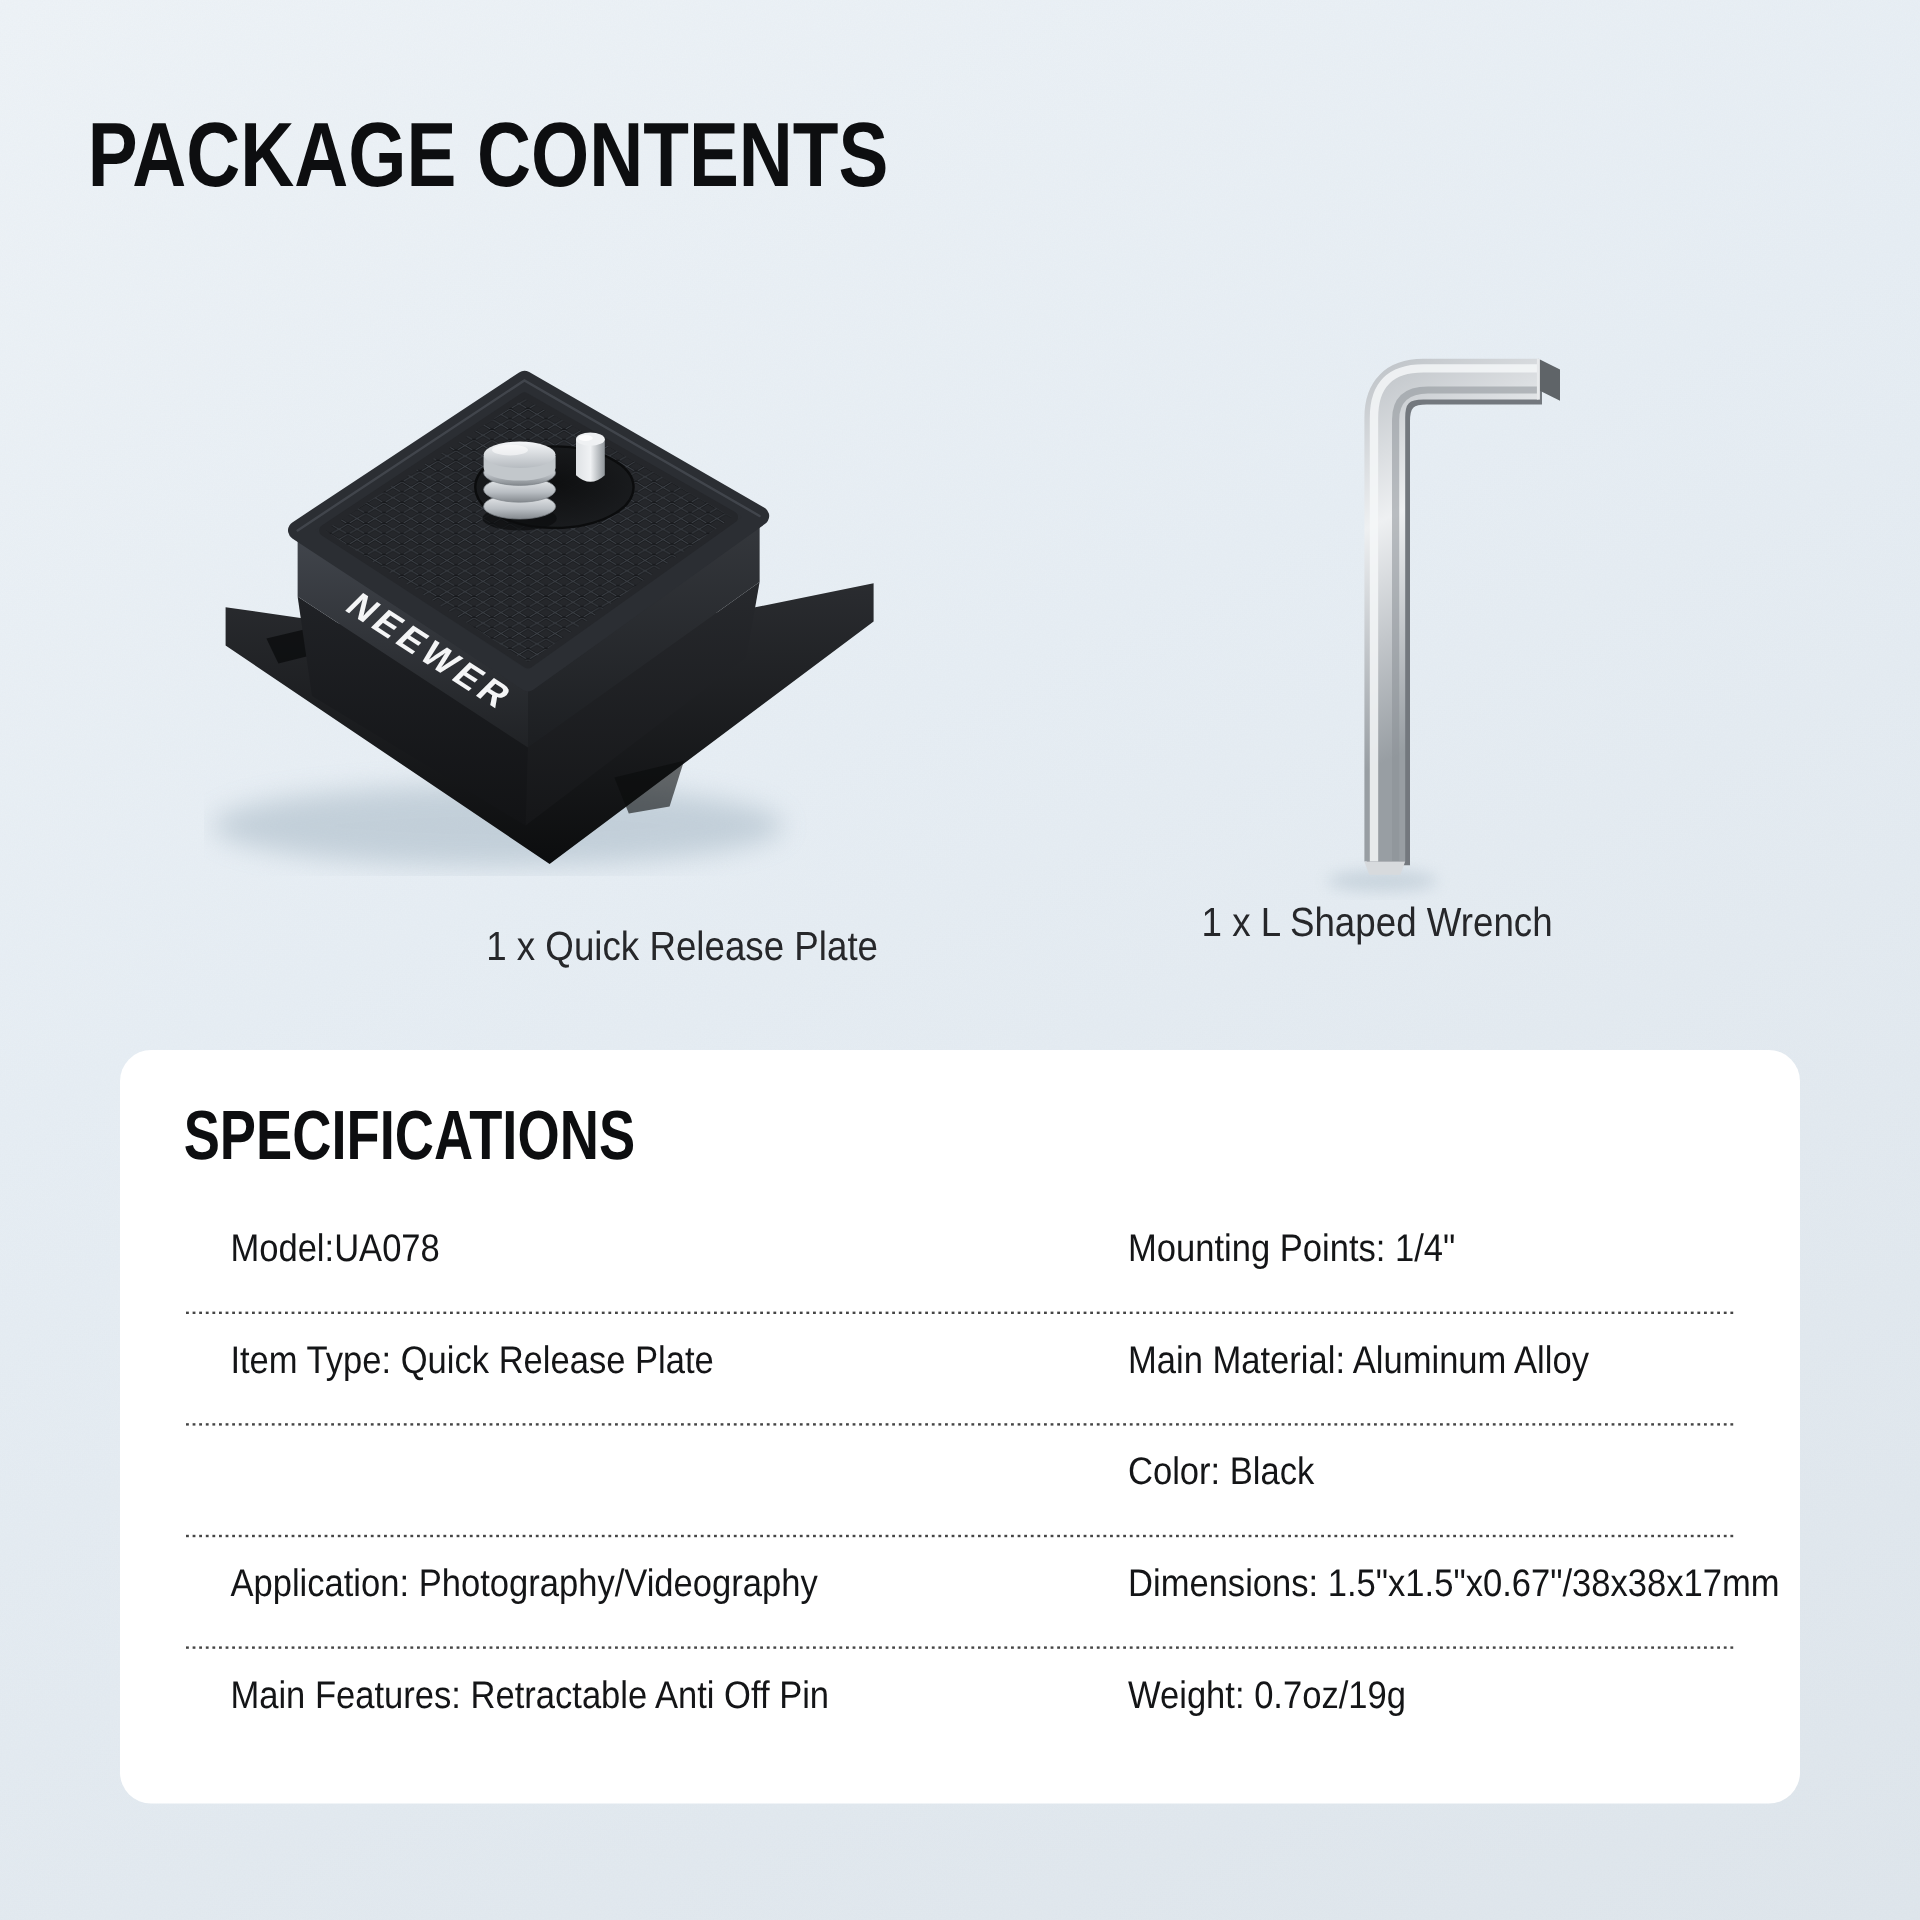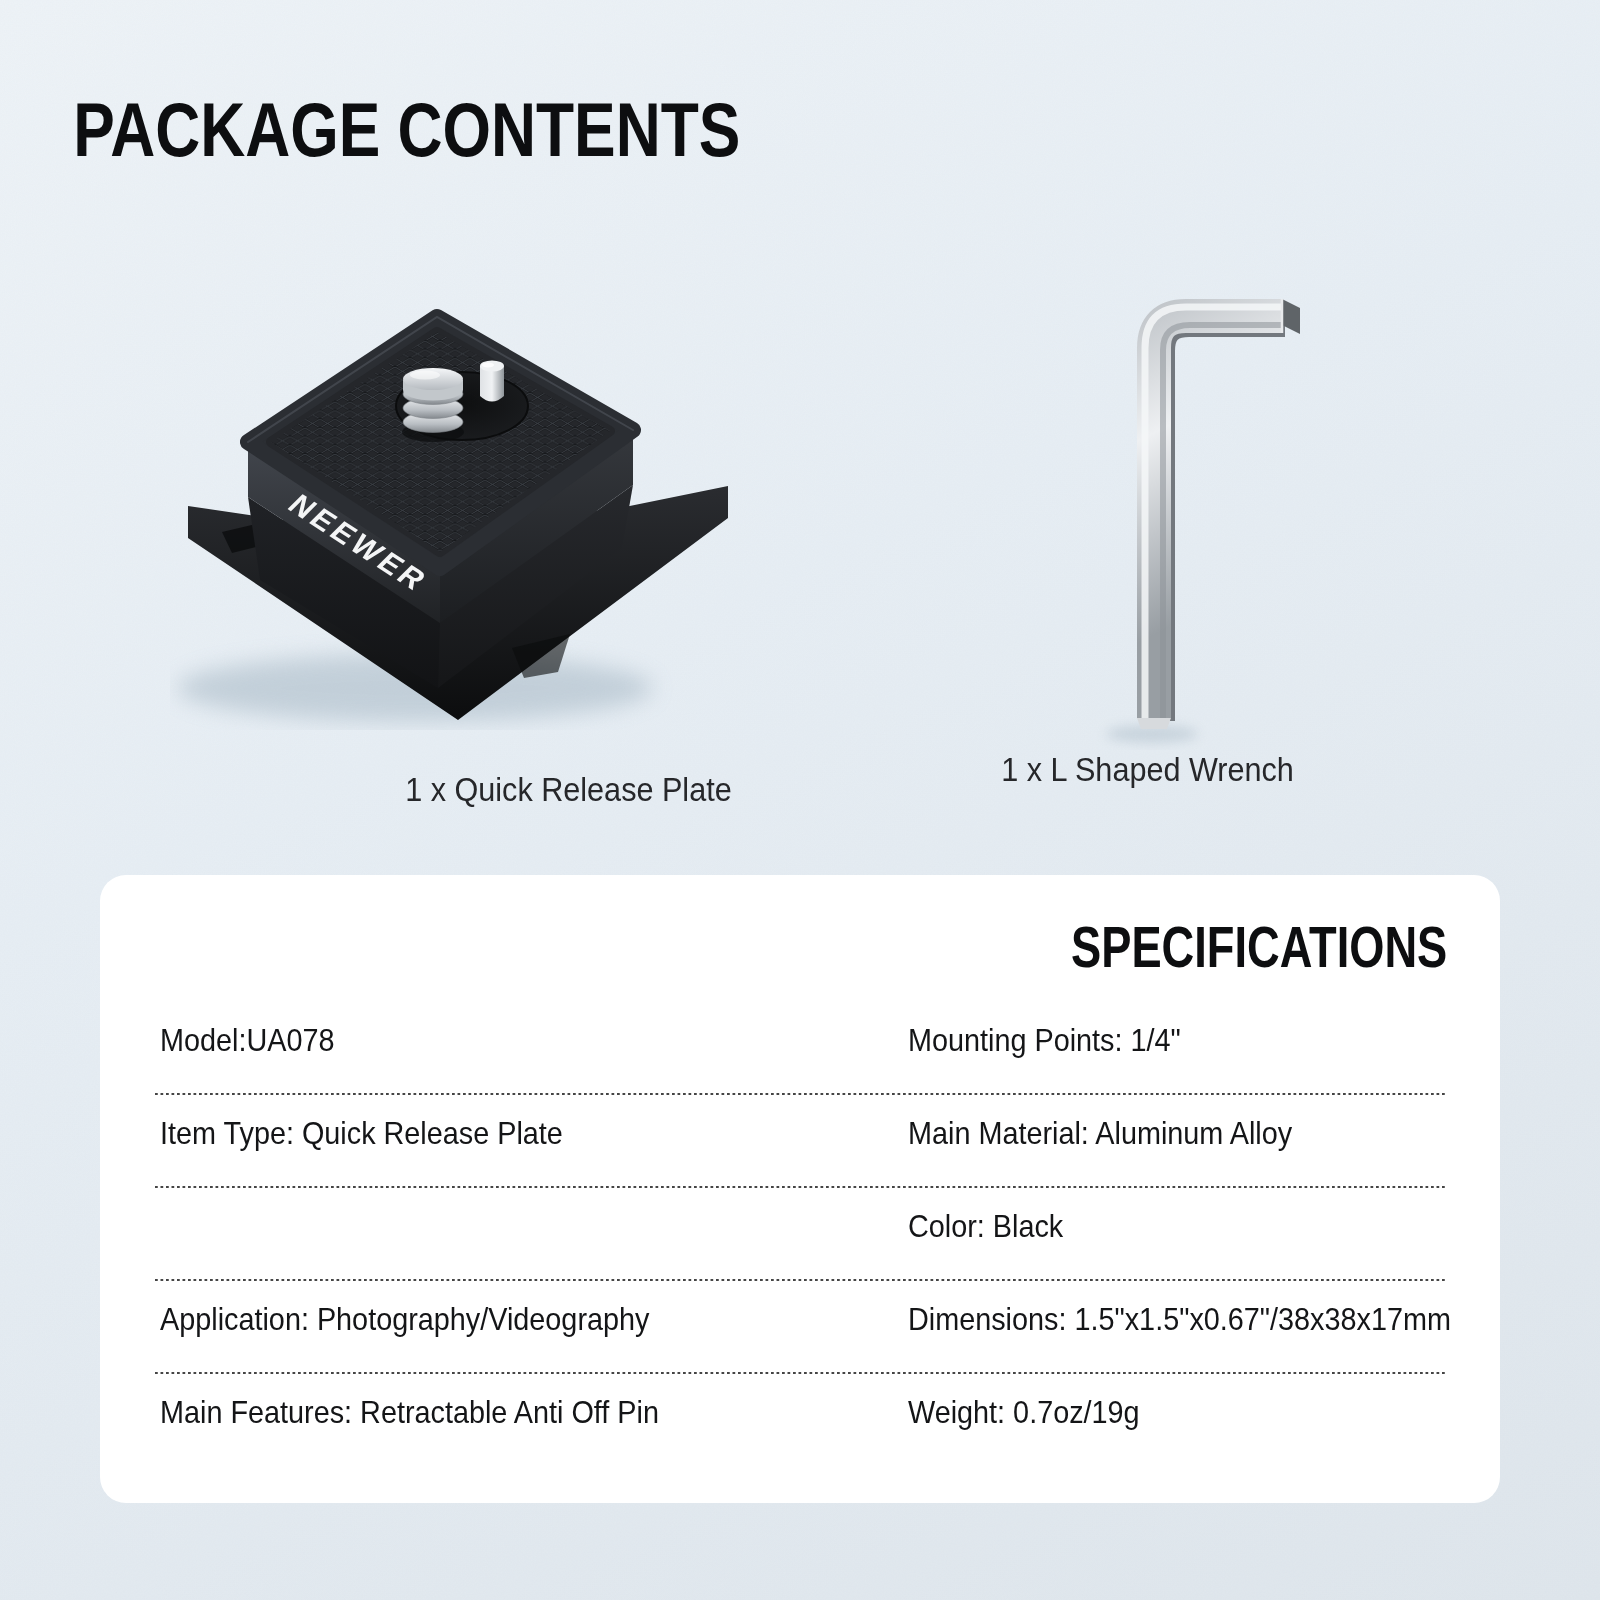--- a/index.html
+++ b/index.html
@@ -17,26 +17,26 @@
     font-size:76px;font-weight:800;color:#0d0e10;letter-spacing:0px;
   }
   .caption{
     font-size:34px;color:#26272a;text-align:right;
   }
   .specs-card{
     left:100px;top:875px;width:1400px;height:628px;
     background:#ffffff;border-radius:26px;
   }
   .specs-title{
-    position:absolute;left:0;top:38px;width:1400px;text-align:right;
+    position:absolute;left:0;top:38px;width:1400px;text-align:left;
     font-size:58px;font-weight:800;color:#0d0e10;
   }
   .spec-row{position:absolute;left:0;width:1400px;height:44px;}
   .spec-cell{
-    position:absolute;top:0;font-size:32px;color:#141517;line-height:44px;
+    position:absolute;top:0;font-size:32px;color:#141517;line-height:44px;margin-left:32px;
   }
   .spec-cell.left{left:60px;width:690px;}
   .spec-cell.right{left:808px;width:560px;}
   .divider{
     position:absolute;left:55px;width:1290px;height:3px;
     background:repeating-linear-gradient(90deg,#454545 0 2.5px,transparent 2.5px 5.5px);
     background-size:5.5px 2px;background-repeat:repeat-x;background-position:0 50%;
   }
 </style>
 </head>

